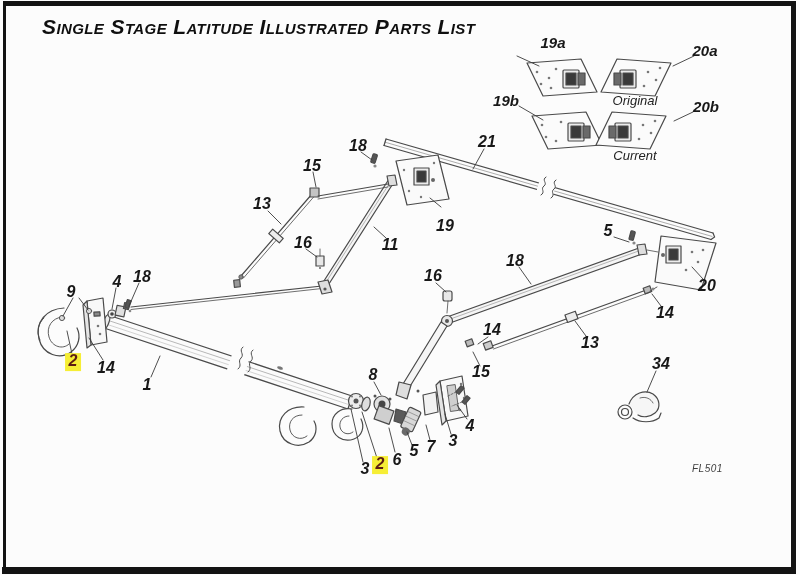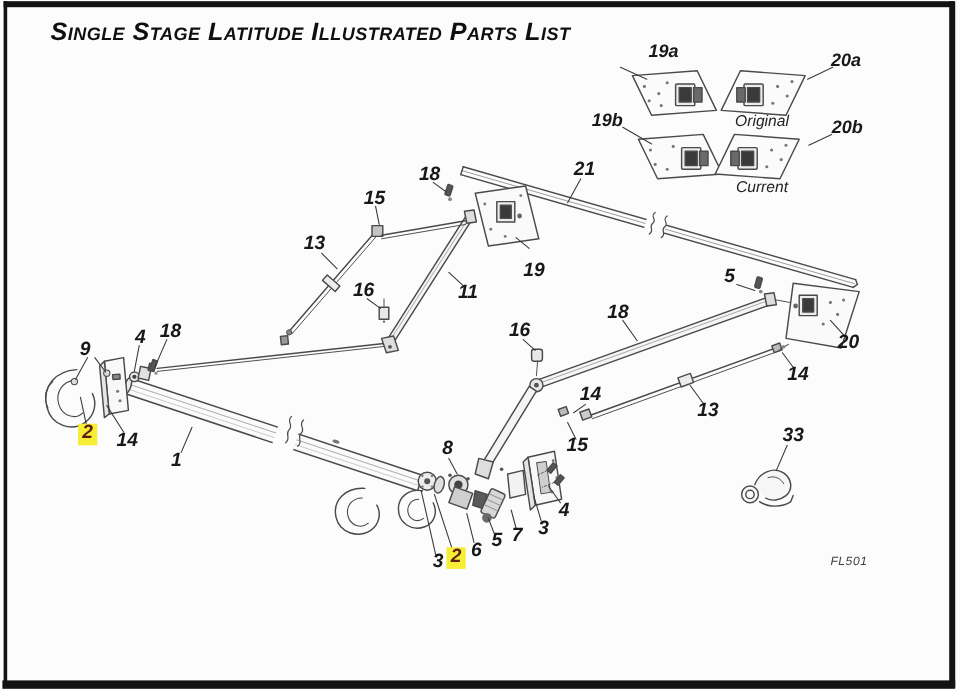--- a/index.html
+++ b/index.html
@@ -352,20 +352,20 @@
     <span class="callout num" style="left: 312px; top: 166px;">15</span>
     <span class="callout num" style="left: 481px; top: 372px;">15</span>
     <span class="callout num" style="left: 303px; top: 243px;">16</span>
     <span class="callout num" style="left: 433px; top: 276px;">16</span>
     <span class="callout num" style="left: 608px; top: 231px;">5</span>
     <span class="callout num" style="left: 358px; top: 146px;">18</span>
     <span class="callout num" style="left: 142px; top: 277px;">18</span>
     <span class="callout num" style="left: 445px; top: 214px; margin-top: 12px;">19</span>
     <span class="callout num" style="left: 707px; top: 286px;">20</span>
     <span class="callout num" style="left: 487px; top: 142px;">21</span>
-    <span class="callout num" style="left: 661px; top: 364px;">33</span>
+    <span class="callout num" style="left: 661px; top: 364px;">34</span>
     <span class="callout inset-num" style="left: 505px; top: 43px; margin-left: 48px;">19a</span>
     <span class="callout inset-num" style="left: 705px; top: 51px;">20a</span>
     <span class="callout inset-num" style="left: 506px; top: 101px;">19b</span>
     <span class="callout inset-num" style="left: 706px; top: 107px;">20b</span>
     <span class="callout inset-cap" style="left: 607px; top: 101px;">Original</span>
     <span class="callout inset-cap" style="left: 607px; top: 156px;">Current</span>
   </div>
 
 </body></html>

